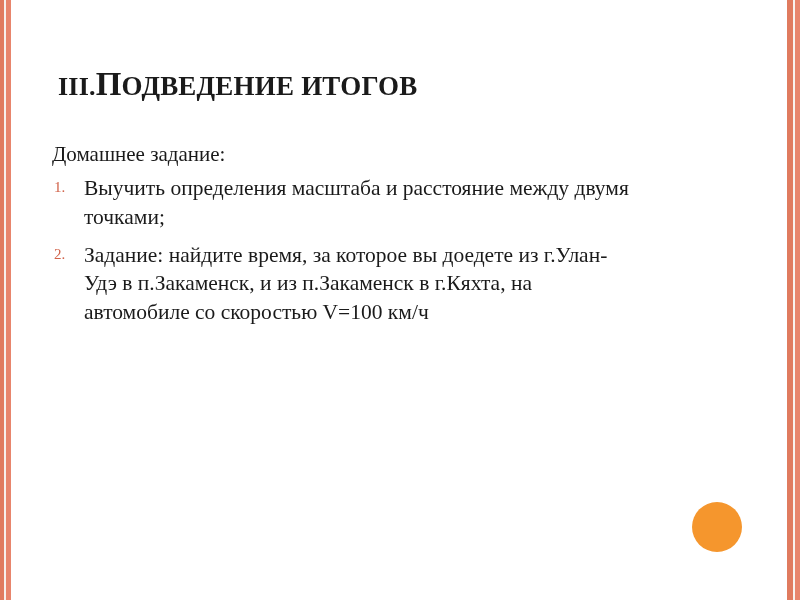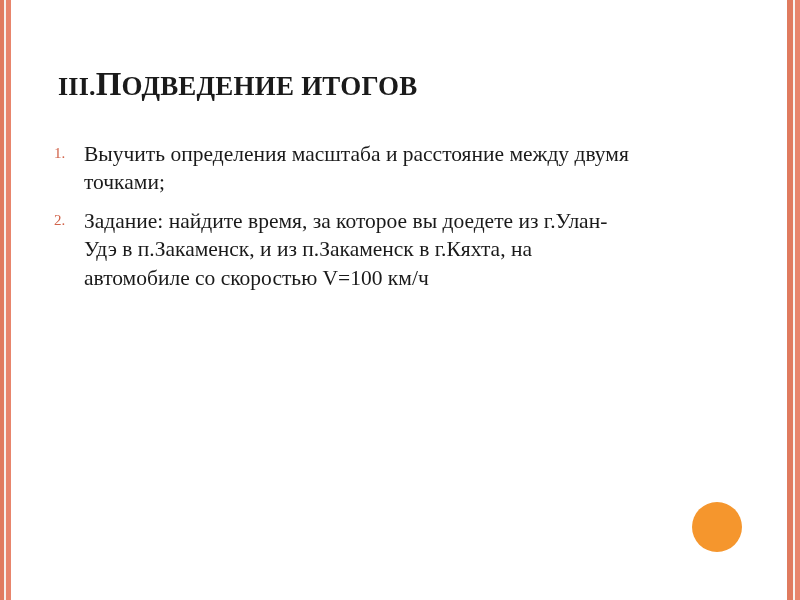--- a/index.html
+++ b/index.html
@@ -143,20 +143,21 @@
     <div class="stripe r2"></div>
     <div class="stripe r3"></div>
     <div class="stripe r4"></div>
   </div>
 
   <div class="title">
     <span class="roman">III.</span><span class="smallcaps-first">П</span><span class="smallcaps-rest">ОДВЕДЕНИЕ ИТОГОВ</span>
   </div>
 
   <div class="body-area">
+    <p class="intro">Домашнее задание:</p>
     <ol class="items">
       <li>
         <span class="marker">1.</span>
         <span>Выучить определения масштаба и расстояние между двумя точками;</span>
       </li>
       <li>
         <span class="marker">2.</span>
         <span>Задание: найдите время, за которое вы доедете из г.Улан-Удэ в п.Закаменск, и из п.Закаменск в г.Кяхта,  на автомобиле со скоростью V=100 км/ч</span>
       </li>
     </ol>

